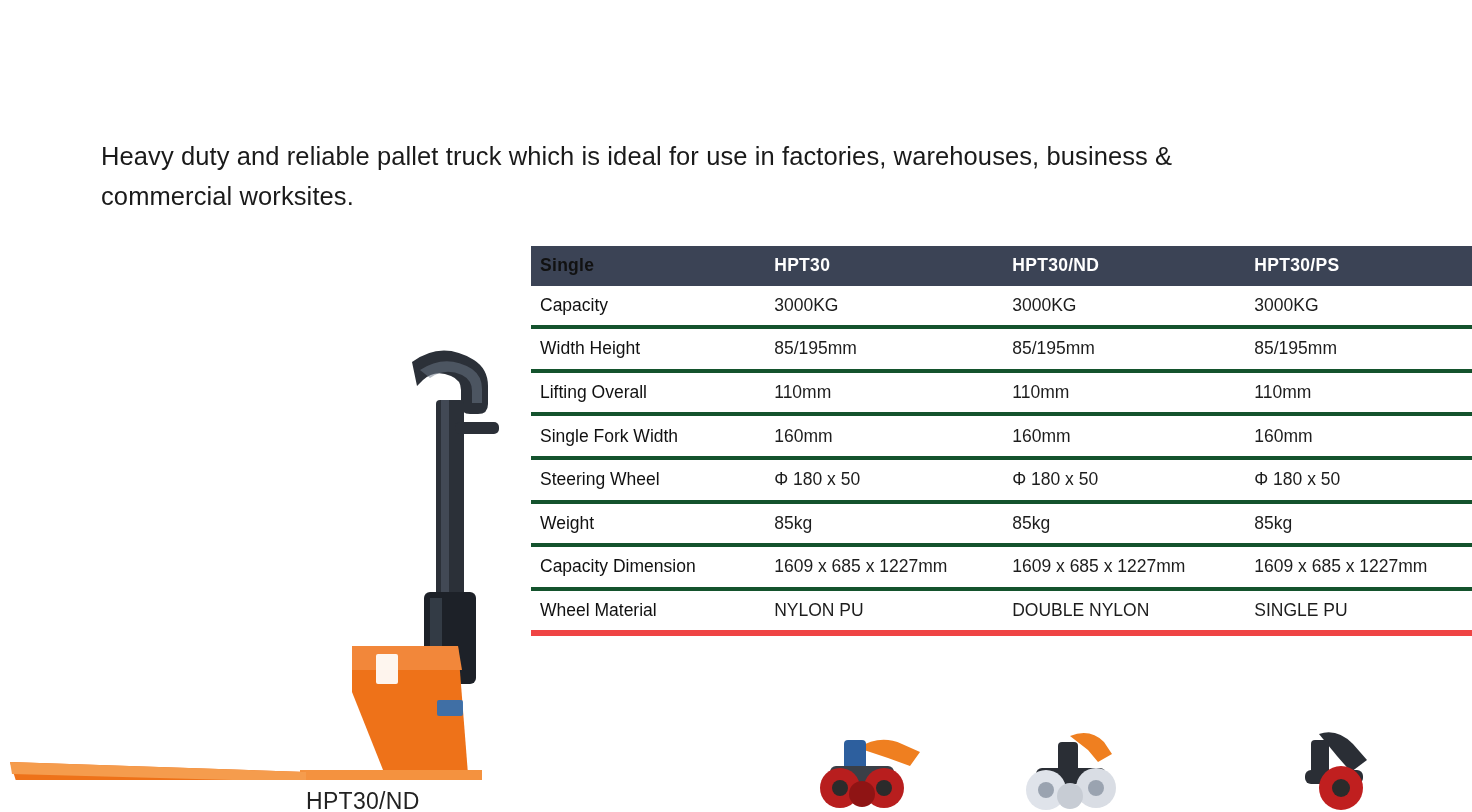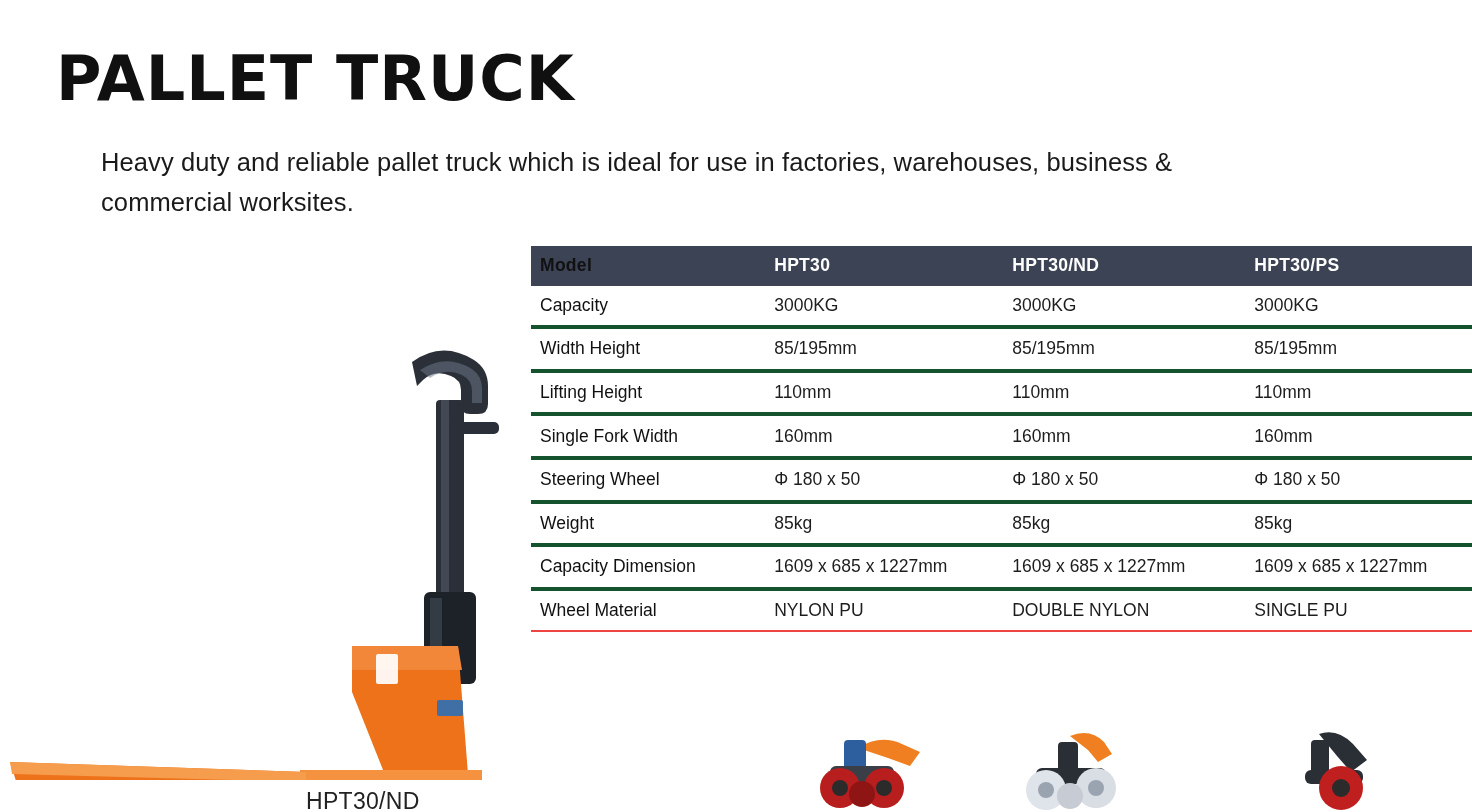--- a/index.html
+++ b/index.html
@@ -29,21 +29,21 @@
     font-size: 62px;
     font-weight: 700;
     letter-spacing: 1px;
     color: #101010;
     line-height: 70px;
     white-space: nowrap;
   }
   .intro {
     position: absolute;
     left: 101px;
-    top: 116px;
+    top: 110px;
     width: 1120px;
     font-size: 25.5px;
     line-height: 40px;
     color: #1a1a1a;
     letter-spacing: 0.1px;
   }
 
   
   .spec-table {
     position: absolute;
@@ -66,21 +66,21 @@
     color: #ffffff;
   }
   .spec-table thead th {
     font-weight: bold;
     letter-spacing: 0.3px;
   }
   .spec-table tbody tr {
     border-bottom: 4px solid #14532d;
   }
   .spec-table tbody tr:last-child {
-    border-bottom: 2px solid #ef4444;
+    border-bottom: 6px solid #ef4444;
   }
   .col-label {
     width: 232px;
     padding-left: 9px !important;
     font-weight: bold;
     color: #111111;
   }
   .col-v1 { width: 236px; padding-left: 9px !important; }
   .col-v2 { width: 240px; padding-left: 9px !important; }
   .col-v3 { width: 224px; padding-left: 9px !important; }
@@ -112,21 +112,20 @@
   }
   .wheel-1 { left: 800px; }
   .wheel-2 { left: 1000px; }
   .wheel-3 { left: 1285px; }
 </style>
 </head>
 <body>
 
 <div id="page">
 
-  <h1 class="page-title">PALLET TRUCK</h1>
 
   <p class="intro">Heavy duty and reliable pallet truck which is ideal for use in factories, warehouses, business &amp; commercial worksites.</p>
 
   <div class="truck-art">
     <svg width="520" height="450" viewBox="0 0 520 450" xmlns="http://www.w3.org/2000/svg">
 
       <path d="M412 32 q30 -22 62 -2 q14 9 14 26 l0 18 q0 10 -10 10 l-8 0 q-9 0 -9 -10 l0 -14 q0 -10 -10 -14 q-16 -7 -28 4 l-6 6 z" fill="#2b3038"></path>
       <path d="M420 40 q26 -17 52 -1 q10 7 10 20 l0 14 l-10 0 l0 -12 q0 -11 -10 -16 q-17 -8 -32 3 z" fill="#6e7a8a" opacity="0.5"></path>
 
       <rect x="436" y="70" width="28" height="200" rx="4" fill="#2b3038"></rect>
@@ -169,41 +168,41 @@
       <circle cx="432" cy="492" r="24" fill="#23272e"></circle>
       <circle cx="432" cy="492" r="10" fill="#3d444e"></circle>
     </svg>
   </div>
 
   <div class="truck-caption">HPT30/ND</div>
 
   <table class="spec-table">
     <thead>
       <tr>
-        <th class="col-label">Model</th>
+        <th class="col-label">Single</th>
         <th class="col-v1">HPT30</th>
         <th class="col-v2">HPT30/ND</th>
         <th class="col-v3">HPT30/PS</th>
       </tr>
     </thead>
     <tbody>
       <tr>
         <td class="col-label">Capacity</td>
         <td class="col-v1">3000KG</td>
         <td class="col-v2">3000KG</td>
         <td class="col-v3">3000KG</td>
       </tr>
       <tr>
         <td class="col-label">Width Height</td>
         <td class="col-v1">85/195mm</td>
         <td class="col-v2">85/195mm</td>
         <td class="col-v3">85/195mm</td>
       </tr>
       <tr>
-        <td class="col-label">Lifting Height</td>
+        <td class="col-label">Lifting Overall</td>
         <td class="col-v1">110mm</td>
         <td class="col-v2">110mm</td>
         <td class="col-v3">110mm</td>
       </tr>
       <tr>
         <td class="col-label">Single Fork Width</td>
         <td class="col-v1">160mm</td>
         <td class="col-v2">160mm</td>
         <td class="col-v3">160mm</td>
       </tr>

